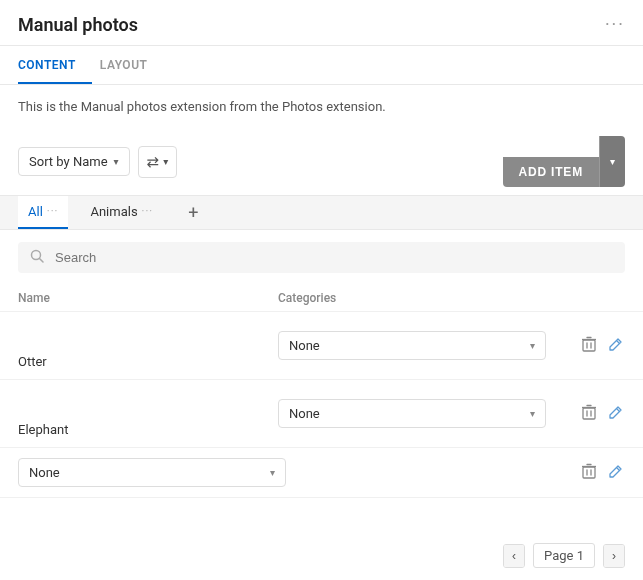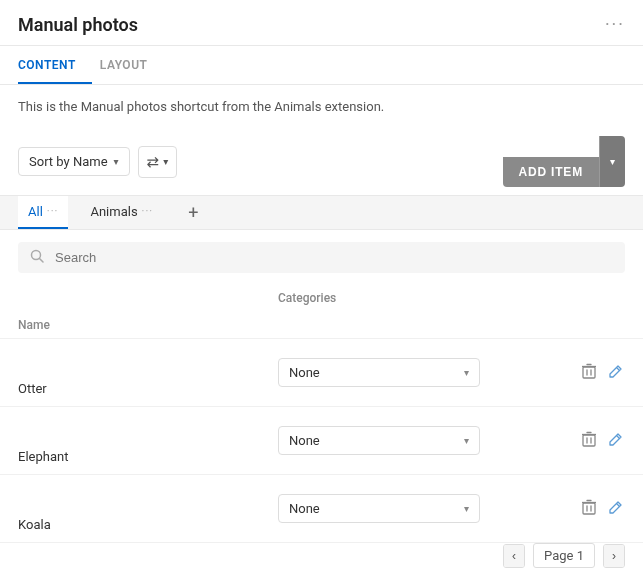--- a/index.html
+++ b/index.html
@@ -190,21 +190,21 @@
     }
 
     .table-header {
       display: flex;
       padding: 6px 18px;
       font-size: 12px;
       color: #888;
       font-weight: 500;
       border-bottom: 1px solid #f0f0f0;
     }
-    .col-name { width: 260px; margin-top: 27px; }
+    .col-name { width: 260px; }
     .col-cats { flex: 1; }
 
     .table-row {
       display: flex;
       align-items: center;
       padding: 10px 18px;
       border-bottom: 1px solid #f0f0f0;
       gap: 12px;
     }
     .row-name {
@@ -222,21 +222,21 @@
       display: flex;
       align-items: center;
       justify-content: space-between;
       border: 1px solid #ddd;
       border-radius: 4px;
       background: #fff;
       padding: 6px 10px;
       font-size: 13px;
       color: #333;
       cursor: pointer;
-      width: 202px;
+      width: 268px;
     }
     .select-arrow { color: #888; font-size: 10px; }
     .row-actions {
       display: flex;
       gap: 8px;
       align-items: center;
       margin-left: 8px;
     }
     .action-btn {
       color: #888;
@@ -291,21 +291,21 @@
 
 <div class="tabs-bar">
   <div class="tab active">
     <span>CONTENT</span>
   </div>
   <div class="tab">
     <span>LAYOUT</span>
   </div>
 </div>
 
-<div class="description">This is the Manual photos shortcut from the Animals extension.</div>
+<div class="description">This is the Manual photos extension from the Photos extension.</div>
 
 <div class="toolbar">
   <div class="sort-dropdown">
     <span>Sort by Name</span>
     <span class="arrow">▾</span>
   </div>
   <div class="order-btn">
     <span style="font-size:15px;">⇄</span>
     <span class="arrow">▾</span>
   </div>
@@ -393,21 +393,20 @@
       <button class="action-btn">
         <svg width="15" height="15" viewBox="0 0 15 15" fill="none">
           <path d="M10 2L13 5L5 13H2V10L10 2Z" stroke="#5b9bd5" stroke-width="1.3" stroke-linejoin="round"></path>
           <line x1="8.5" y1="3.5" x2="11.5" y2="6.5" stroke="#5b9bd5" stroke-width="1.3"></line>
         </svg>
       </button>
     </div>
   </div>
 
   <div class="table-row">
-    <span class="row-name">Koala</span>
     <div class="row-cats">
       <div class="category-select">
         <span>None</span>
         <span class="select-arrow">▾</span>
       </div>
     </div>
     <div class="row-actions">
       <button class="action-btn">
         <svg width="14" height="16" viewBox="0 0 14 16" fill="none">
           <rect x="1" y="4" width="12" height="11" rx="1" stroke="#888" stroke-width="1.3"></rect>

